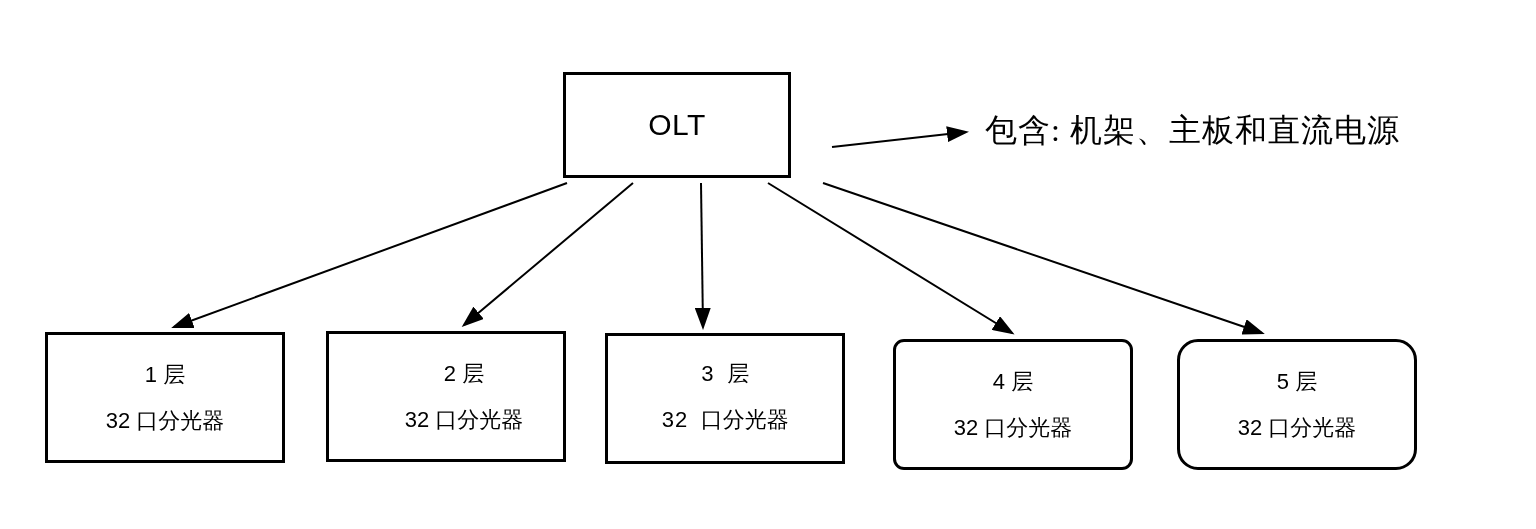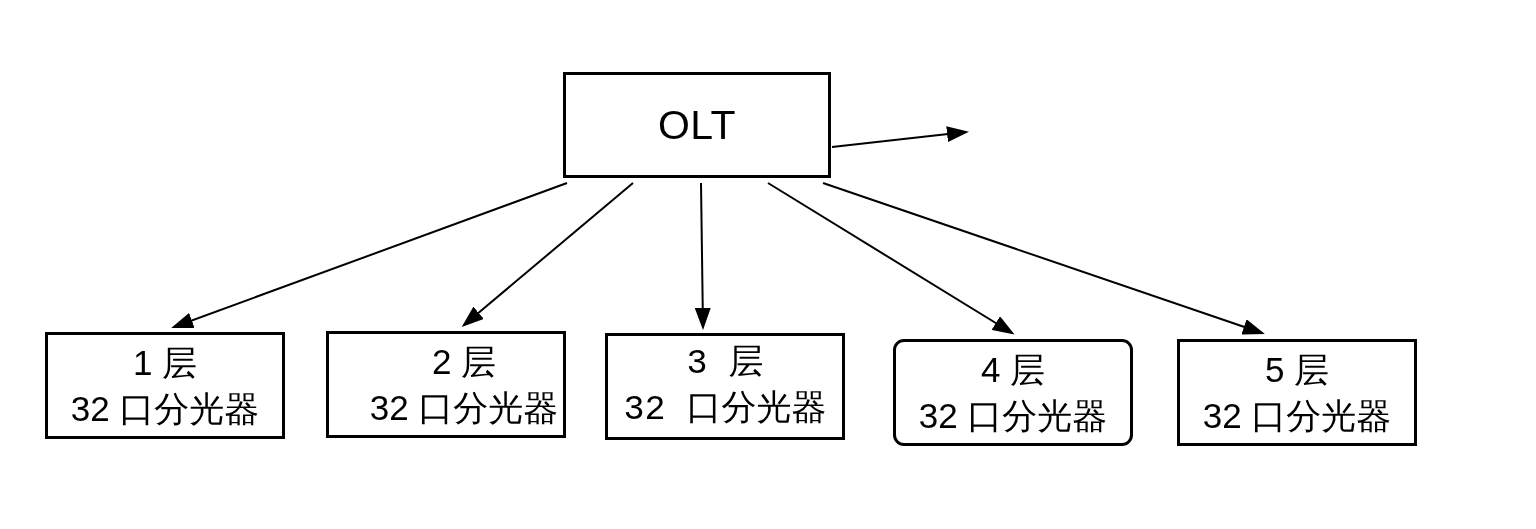--- a/index.html
+++ b/index.html
@@ -30,39 +30,39 @@
     background: #ffffff;
     display: flex;
     flex-direction: column;
     align-items: center;
     justify-content: center;
     text-align: center;
   }
   .node.olt {
     left: 563px;
     top: 72px;
-    width: 268px;
+    width: 228px;
     height: 106px;
-    font-size: 41px;
+    font-size: 30px;
     letter-spacing: 0.5px;
   }
   .node.floor {
     width: 240px;
-    height: 107px;
-    font-size: 35px;
+    height: 131px;
+    font-size: 22px;
     line-height: 46px;
   }
   .node.floor .line {
     white-space: nowrap;
   }
   .floor-1 { left: 45px;   top: 332px; width: 237px; }
   .floor-2 { left: 326px;  top: 331px; width: 251px; height: 132px; padding-left: 36px; }
   .floor-3 { left: 605px;  top: 333px; width: 252px; height: 129px; font-family: Liberation Mono, monospace; }
   .floor-4 { left: 893px;  top: 339px; width: 264px; height: 133px; border-radius: 11px; }
-  .floor-5 { left: 1177px; top: 339px; width: 262px; }
+  .floor-5 { left: 1177px; top: 339px; width: 262px; border-radius: 21px; }
   .annotation {
     position: absolute;
     left: 985px;
     top: 110px;
     font-family: "Liberation Serif", "DejaVu Serif", serif;
     font-size: 32px;
     line-height: 40px;
     white-space: nowrap;
     letter-spacing: 1px;
   }
@@ -83,20 +83,21 @@
     <line x1="633" y1="183" x2="464" y2="325" stroke="#000000" stroke-width="2" marker-end="url(#ah)"></line>
     <line x1="701" y1="183" x2="703" y2="327" stroke="#000000" stroke-width="2" marker-end="url(#ah)"></line>
     <line x1="768" y1="183" x2="1012" y2="333" stroke="#000000" stroke-width="2" marker-end="url(#ah)"></line>
     <line x1="823" y1="183" x2="1262" y2="333" stroke="#000000" stroke-width="2" marker-end="url(#ah)"></line>
   </svg>
 
   <div class="node olt">
     <span class="line">OLT</span>
   </div>
 
+  <div class="annotation">包含: 机架、主板和直流电源</div>
 
   <div class="node floor floor-1">
     <span class="line">1 层</span>
     <span class="line">32 口分光器</span>
   </div>
 
   <div class="node floor floor-2">
     <span class="line">2 层</span>
     <span class="line">32 口分光器</span>
   </div>

